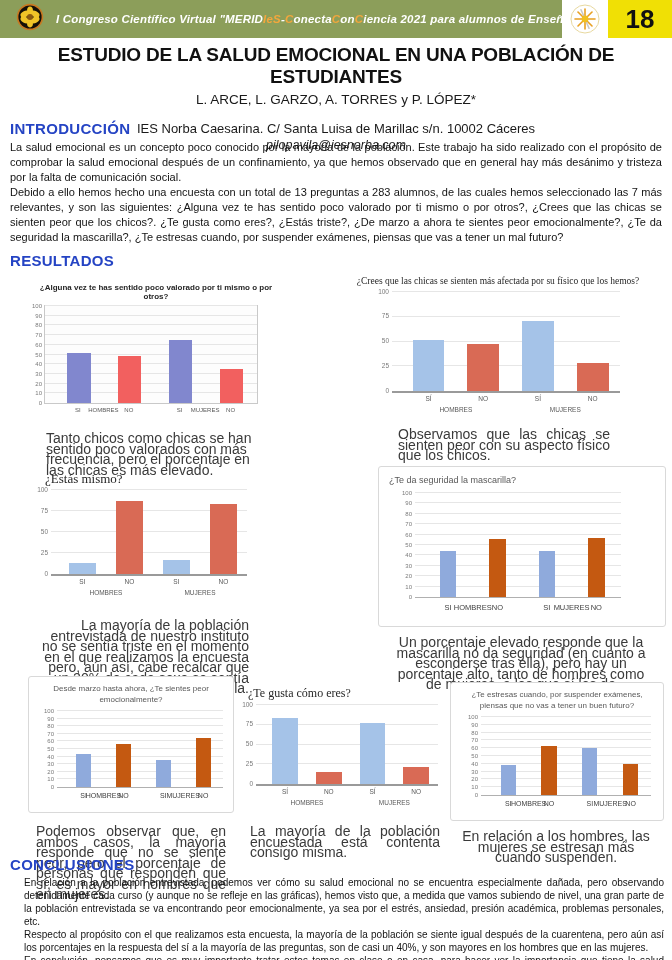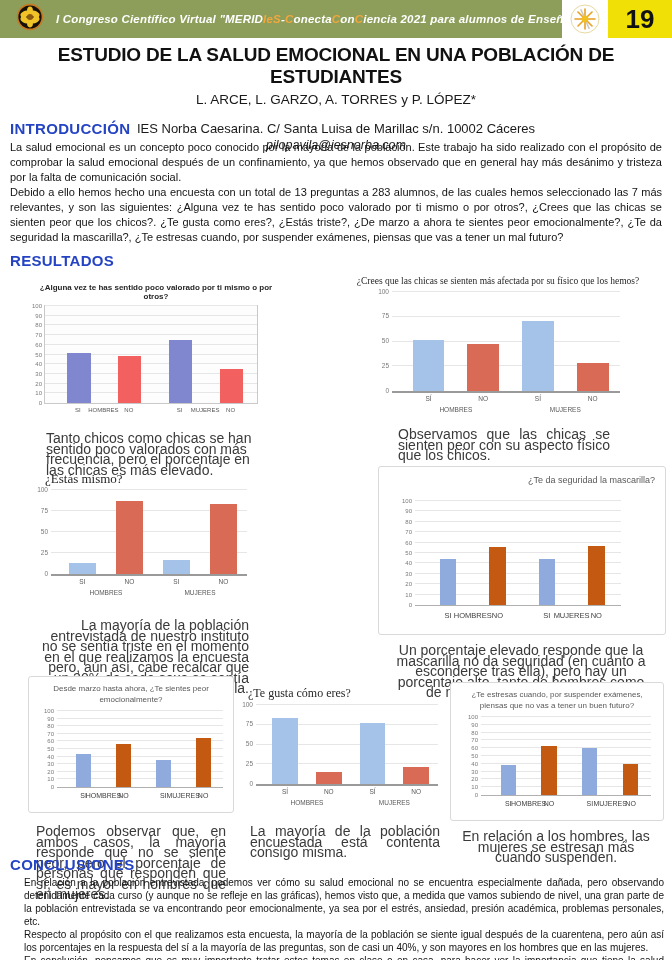--- a/index.html
+++ b/index.html
@@ -70,21 +70,21 @@
   #chart-2 .chart-title{font-family:"Liberation Serif",serif;font-size:13px;color:#262626;
                         text-align:left;margin-left:10px;margin-bottom:3px;}
   #chart-2 .plot{margin-left:16px;width:196px;height:84px;border-bottom:2px solid #9a9a9a;}
   #chart-2 .ytick{font-size:6.5px;}
   #chart-2 .xlabels{margin-left:16px;width:196px;height:22px;font-size:6.5px;margin-top:2px;}
   #chart-2 .chart-caption{width:214px;margin-top:20px;text-align:right;}
 
   
   #chart-3{left:378px;top:466px;width:288px;}
   #chart-3 .box{border:1px solid #d9d9d9;border-radius:3px;padding:8px 10px 10px;background:#ffffff;}
-  #chart-3 .chart-title{font-size:9px;color:#595959;text-align:right;margin-bottom:16px;}
+  #chart-3 .chart-title{font-size:9px;color:#595959;text-align:left;margin-bottom:8px;}
   #chart-3 .plot{margin-left:26px;width:206px;height:104px;border-bottom:1px solid #b0b0b0;}
   #chart-3 .xlabels{margin-left:26px;width:206px;height:13px;font-size:7.5px;margin-top:5px;color:#404040;}
   #chart-3 .chart-caption{margin-left:14px;width:258px;margin-top:10px;text-align:center;}
 
   
   #chart-4{left:28px;top:676px;width:206px;}
   #chart-4 .box{border:1px solid #d9d9d9;border-radius:3px;padding:6px 8px 8px;background:#ffffff;}
   #chart-4 .chart-title{font-size:8px;color:#595959;text-align:center;margin-bottom:6px;line-height:11px;}
   #chart-4 .plot{margin-left:20px;width:166px;height:76px;border-bottom:1px solid #b0b0b0;}
   #chart-4 .xlabels{margin-left:20px;width:166px;height:12px;font-size:7px;margin-top:4px;color:#404040;}
@@ -140,21 +140,21 @@
           <line x1="15" y1="15" x2="8" y2="8"></line>
             <line x1="15" y1="15" x2="22" y2="22"></line>
           <line x1="15" y1="15" x2="22" y2="8"></line>
             <line x1="15" y1="15" x2="8" y2="22"></line>
           <line x1="15" y1="15" x2="11" y2="5.8" stroke="#c8c8c8"></line>
             <line x1="15" y1="15" x2="19" y2="24.2" stroke="#c8c8c8"></line>
         </g>
         <circle cx="15" cy="15" r="3.4" fill="#f0c020"></circle>
       </svg>
     </span>
-    <span class="page-num">19</span>
+    <span class="page-num">18</span>
   </div>
 
   <div class="title-block">
     <div class="poster-title">ESTUDIO DE LA SALUD EMOCIONAL EN UNA POBLACIÓN DE ESTUDIANTES</div>
     <div class="authors">L. ARCE, L. GARZO, A. TORRES y P. LÓPEZ*</div>
     <div class="affiliation">IES Norba Caesarina. C/ Santa Luisa de Marillac s/n. 10002 Cáceres</div>
     <div class="email">pilopavila@iesnorba.com</div>
   </div>
 
   <div class="sec-heading" id="h-intro">INTRODUCCIÓN</div>

